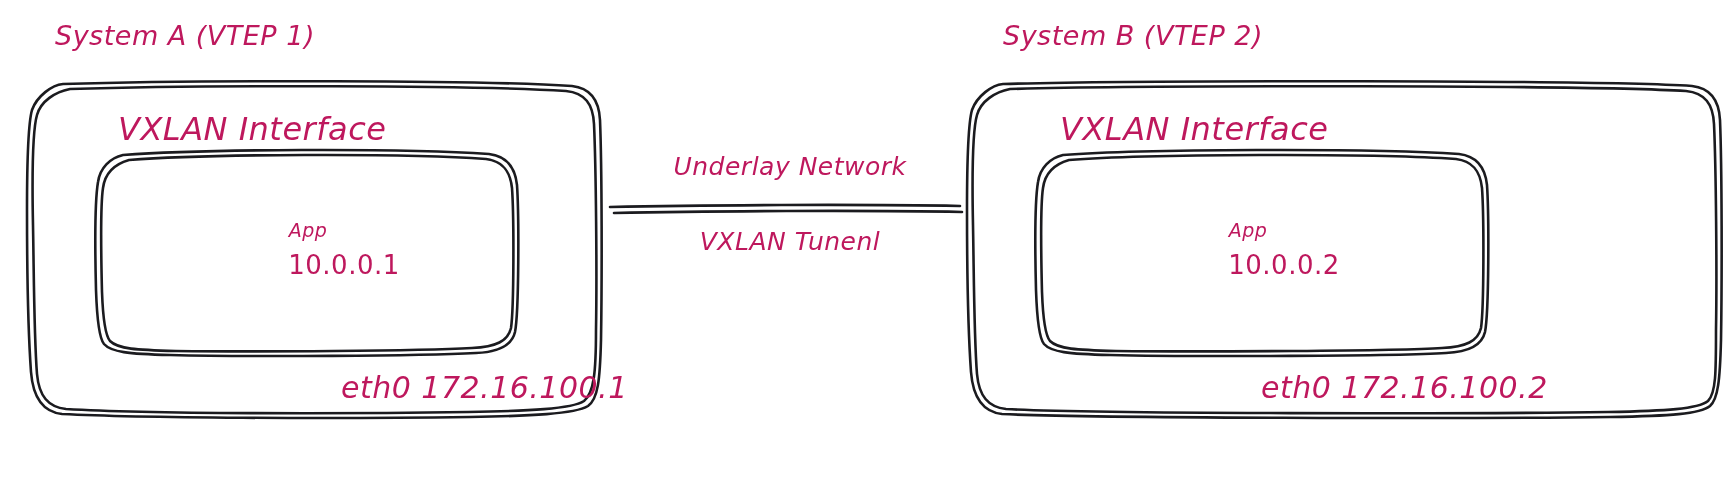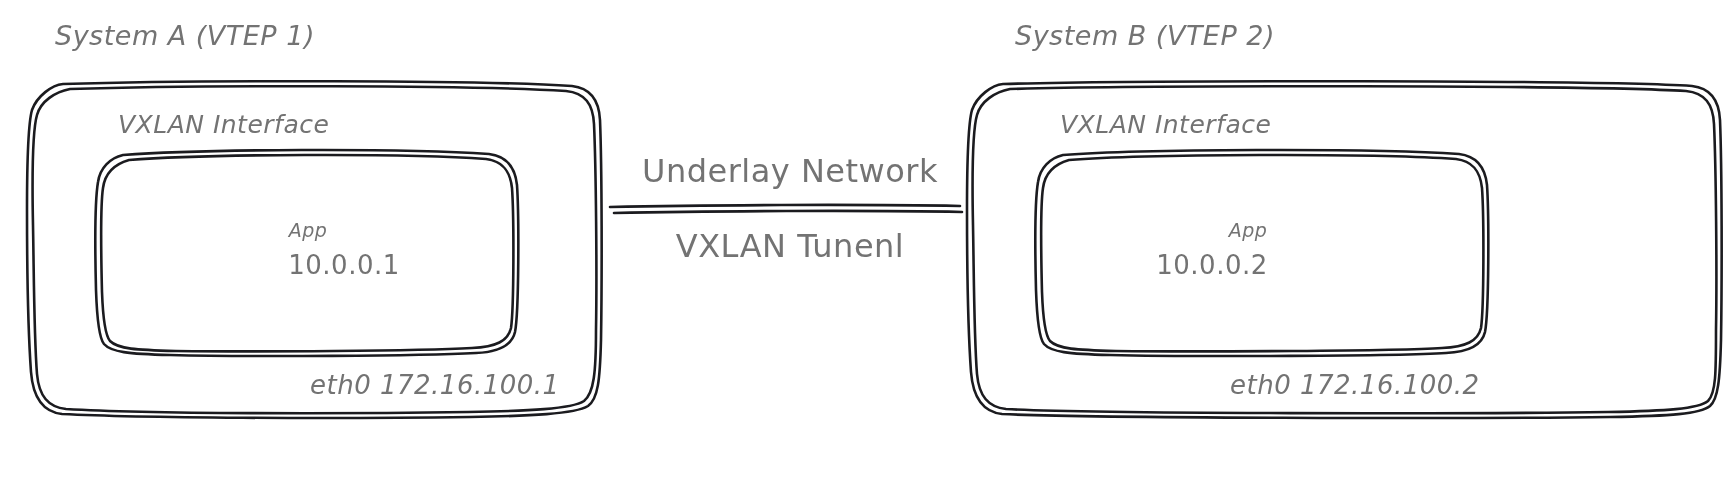--- a/index.html
+++ b/index.html
@@ -7,31 +7,31 @@
     width:1735px;height:492px;
     font-family:"DejaVu Sans",sans-serif;
     color:#1b1b1f;
     overflow:hidden;
     position:relative;
   }
   #canvas{position:absolute;inset:0;width:1735px;height:492px;}
   .lbl{
     position:absolute;
     font-family:"DejaVu Sans",sans-serif;
-    color:#737373;
+    color:#be185d;
     white-space:pre;
     letter-spacing:.5px;
     -webkit-font-smoothing:antialiased;
   }
   .sys-title{font-size:27px;font-style:italic;font-weight:400;}
-  .iface-title{font-size:25px;font-style:italic;font-weight:400;}
+  .iface-title{font-size:32px;font-style:italic;font-weight:400;}
   .app-name{font-size:19px;font-style:italic;text-align:center;}
   .app-ip{font-size:26px;text-align:center;margin-left:36px;}
-  .eth{font-size:26px;font-style:italic;}
-  .link-lbl{font-size:32px;text-align:center;}
+  .eth{font-size:30px;font-style:italic;margin-left:31px;}
+  .link-lbl{font-size:25px;font-style:italic;text-align:center;}
   .ctr{transform:translateX(-50%);text-align:center;}
 </style>
 </head>
 <body>
 
 <svg id="canvas" viewBox="0 0 1735 492" xmlns="http://www.w3.org/2000/svg" aria-hidden="true">
   <g fill="none" stroke="#1b1b1f" stroke-width="2.6" stroke-linecap="round" stroke-linejoin="round">
 
     <path d="M63,84 C52,85 37,96 32,110 C28,124 27,160 27,210
              C27,262 28,330 31,372 C33,398 44,412 62,414
@@ -84,23 +84,23 @@
 
 <div class="lbl sys-title" style="left:55px;top:20px;">System A (VTEP 1)</div>
 
 <div class="lbl iface-title" style="left:118px;top:110px;">VXLAN Interface</div>
 
 <div class="lbl app-name ctr" style="left:308px;top:219px;">App</div>
 <div class="lbl app-ip ctr" style="left:308px;top:250px;">10.0.0.1</div>
 
 <div class="lbl eth" style="left:310px;top:370px;">eth0 172.16.100.1</div>
 
-<div class="lbl sys-title" style="left:1003px;top:20px;margin-left:12px;">System B (VTEP 2)</div>
+<div class="lbl sys-title" style="left:1003px;top:20px;">System B (VTEP 2)</div>
 
 <div class="lbl iface-title" style="left:1060px;top:110px;">VXLAN Interface</div>
 
 <div class="lbl app-name ctr" style="left:1248px;top:219px;">App</div>
-<div class="lbl app-ip ctr" style="left:1176px;top:250px;text-align:right;">10.0.0.2</div>
+<div class="lbl app-ip ctr" style="left:1248px;top:250px;text-align:right;">10.0.0.2</div>
 
 <div class="lbl eth" style="left:1230px;top:370px;">eth0 172.16.100.2</div>
 
 <div class="lbl link-lbl ctr" style="left:790px;top:152px;">Underlay Network</div>
 <div class="lbl link-lbl ctr" style="left:790px;top:227px;text-align:center;">VXLAN Tunenl</div>
 
 </body></html>

